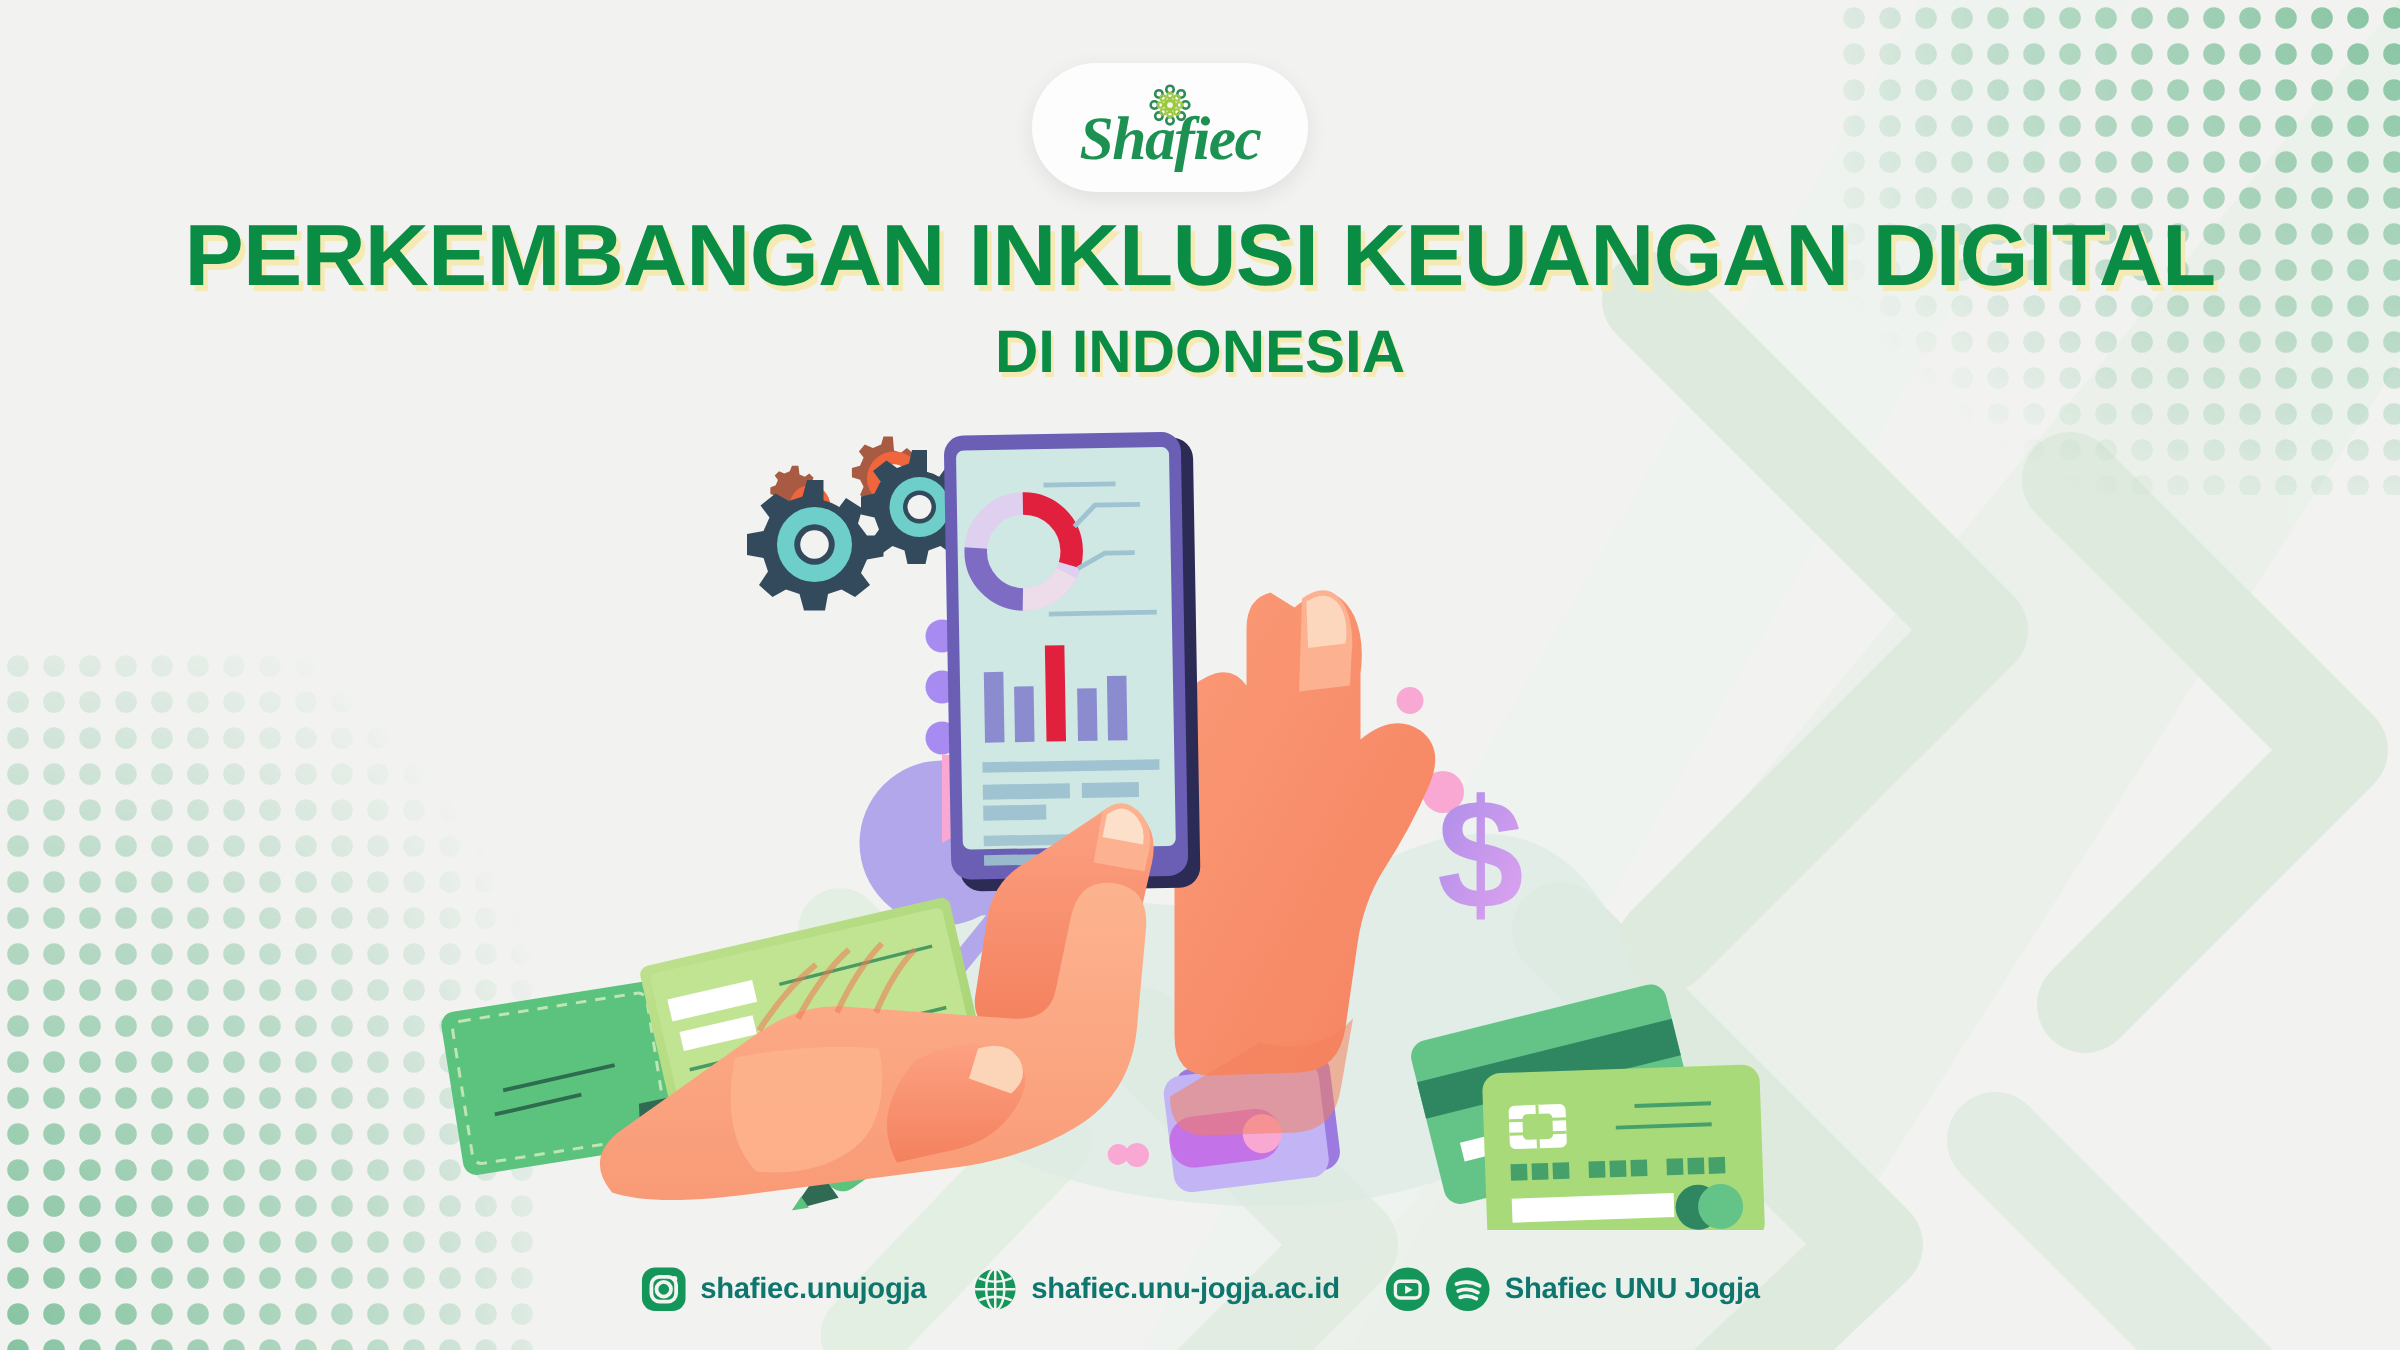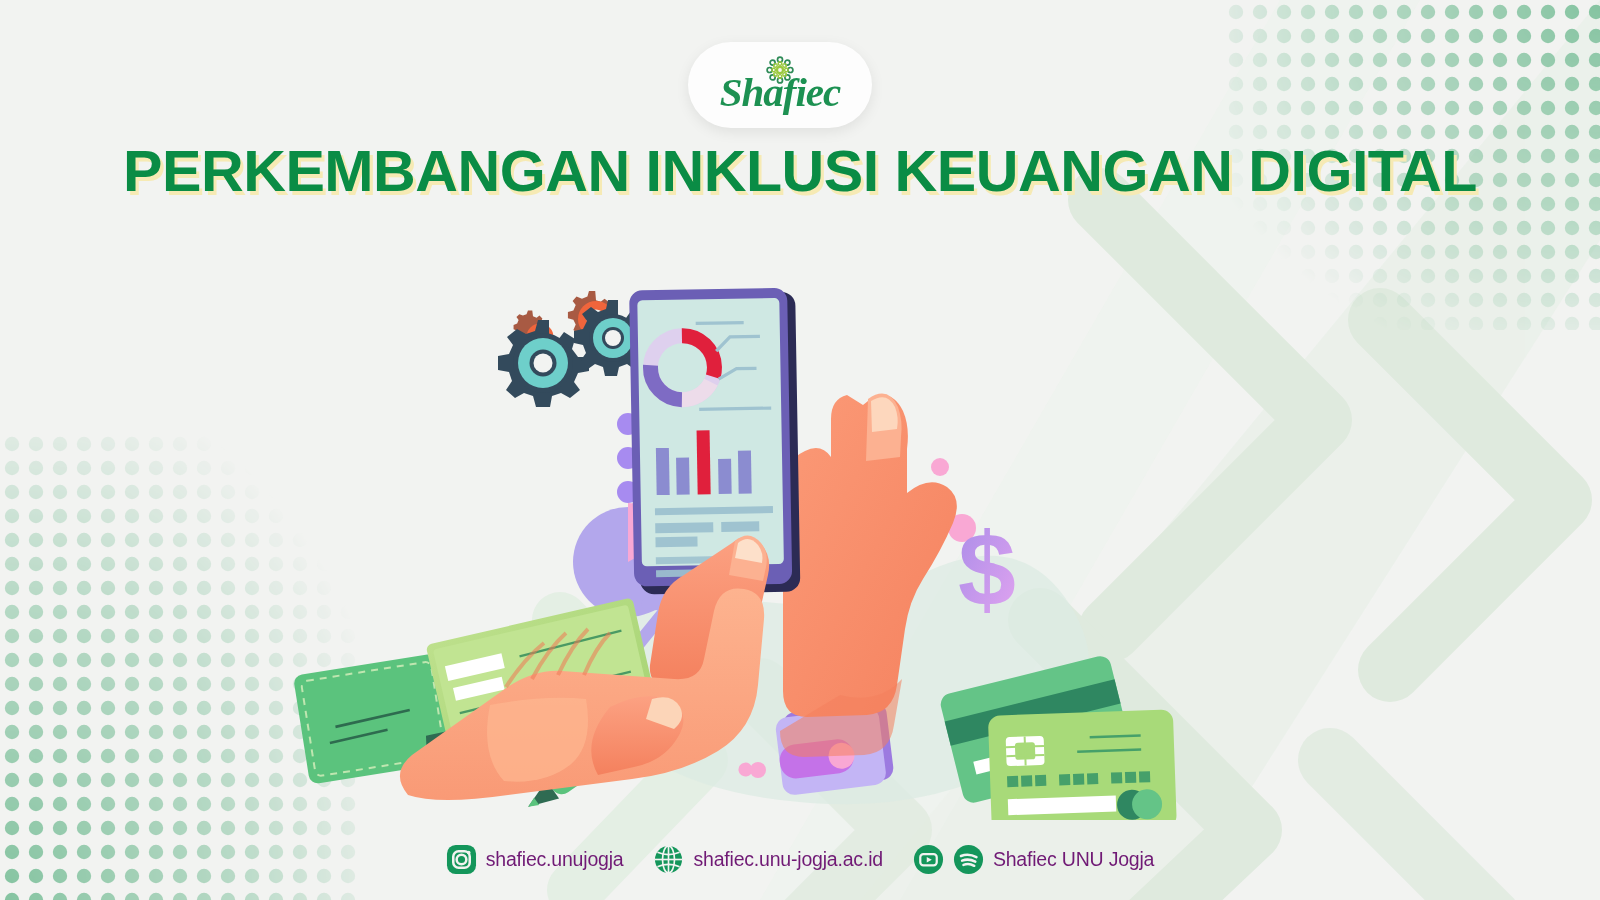--- a/index.html
+++ b/index.html
@@ -51,21 +51,21 @@
   
   .illo{position:absolute;left:280px;top:275px;width:900px;height:545px;}
 
   
   .footer{
     position:absolute;left:0;right:0;bottom:16px;height:50px;
     display:flex;align-items:center;justify-content:center;gap:30px;
   }
   .soc-group{display:flex;align-items:center;gap:9px;}
   .soc-label{
-    font-size:19.5px;font-weight:normal;color:#701a75;white-space:nowrap;
+    font-size:19.5px;font-weight:bold;color:#0f766e;white-space:nowrap;
     letter-spacing:-0.2px;
   }
   .soc-icon{width:31px;height:31px;display:block;flex:none;}
 </style>
 </head>
 <body>
 
 <div id="stage">
 
   <svg class="bg-layer" width="1600" height="900" viewBox="0 0 1600 900">
@@ -145,20 +145,21 @@
             <circle cx="12.4" cy="21.6" r="1.8"></circle>
           <circle cx="10.6" cy="17" r="1.8"></circle>
             <circle cx="12.4" cy="12.4" r="1.8"></circle>
         </g>
       </g>
     </svg>
     <div class="logo-word">Shafiec</div>
   </div>
 
   <div class="title">PERKEMBANGAN INKLUSI KEUANGAN DIGITAL</div>
+  <div class="subtitle">DI INDONESIA</div>
 
   <svg class="illo" viewBox="0 0 900 545">
     <defs>
       <linearGradient id="skinG" x1="0" y1="0" x2="1" y2="1">
         <stop offset="0" stop-color="#fb9a77"></stop>
           <stop offset="1" stop-color="#f5825f"></stop>
       </linearGradient>
       <linearGradient id="skinG2" x1="0" y1="0" x2="0" y2="1">
         <stop offset="0" stop-color="#fca182"></stop>
           <stop offset="1" stop-color="#f4815e"></stop>

